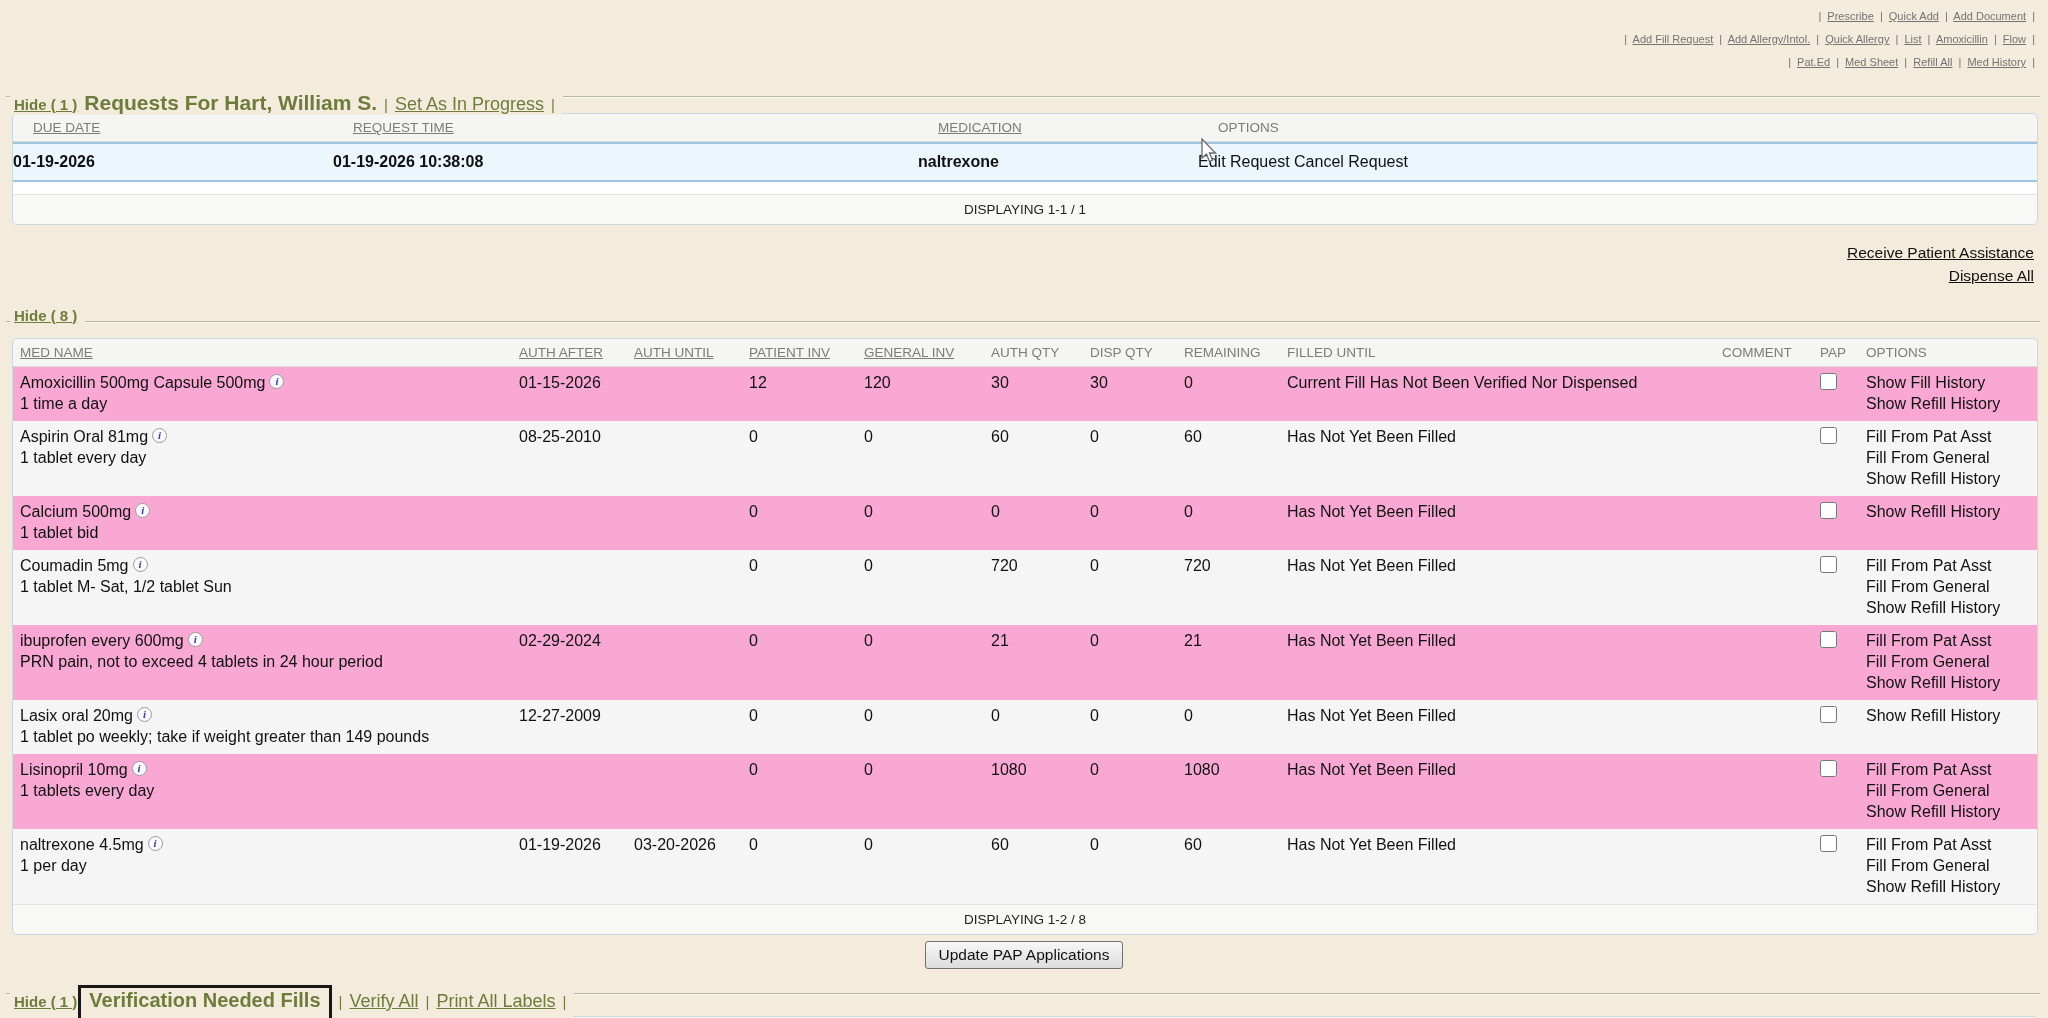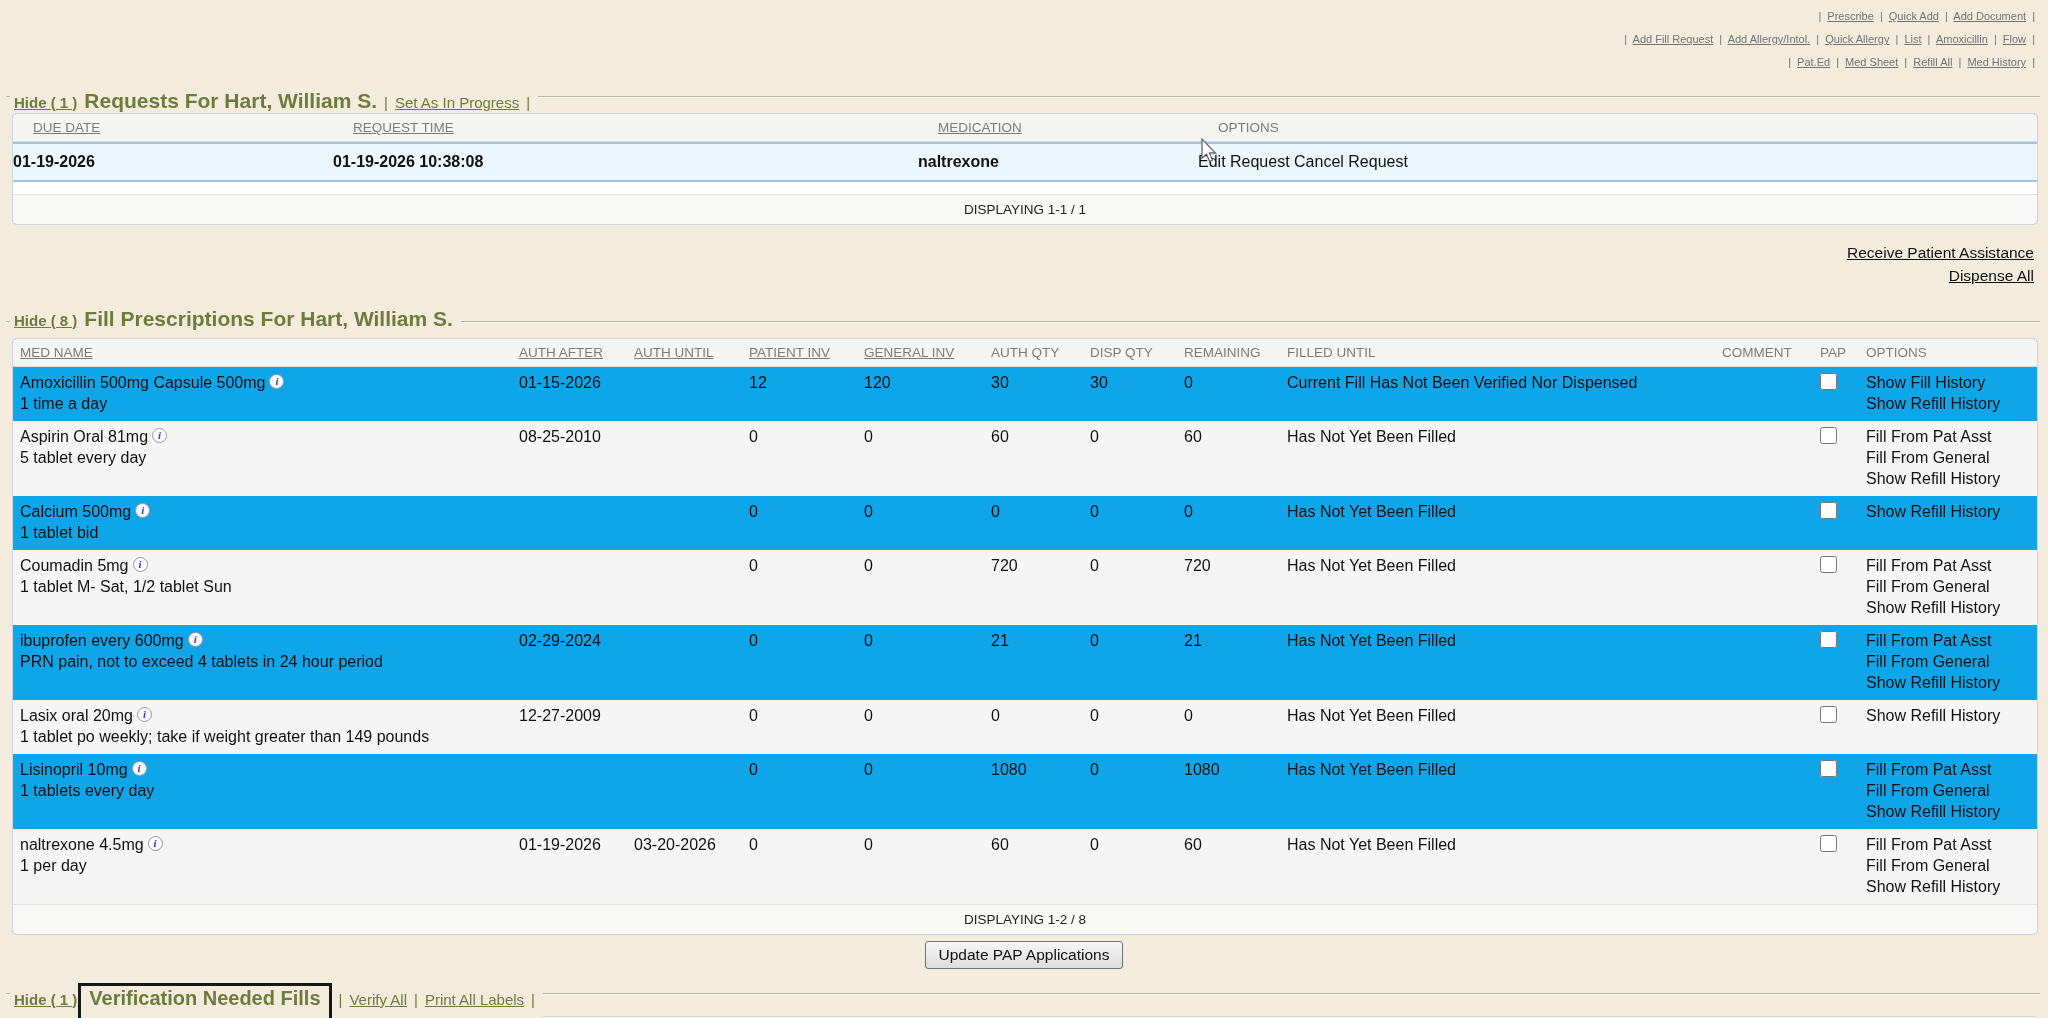--- a/index.html
+++ b/index.html
@@ -24,25 +24,25 @@
   .legendline { position: relative; height: 30px; }
   .legendline::before {
     content: ""; position: absolute; left: 0; right: 2px; top: 14px;
     border-top: 1px solid #b9b5a3; border-bottom: 1px solid #fbf8ef;
   }
   .legend { position: relative; display: inline-flex; align-items: baseline; gap: 7px;
             background: #f3ecdc; padding: 0 8px 0 4px; margin-left: 4px; }
   .hide-link { font-size: 15px; font-weight: bold; color: #6d7c3c; white-space: nowrap; }
   .sec-title { font-size: 21px; font-weight: bold; color: #6d7c3c; white-space: nowrap; }
   .legend .sep { color: #6d7c3c; text-decoration: none; font-size: 15px; }
-  .legend .action { color: #6d7c3c; font-size: 15px; white-space: nowrap; margin-top: 12px; }
+  .legend .action { color: #6d7c3c; font-size: 18px; white-space: nowrap; margin-top: 12px; }
   .title-box { border: 3px solid #181818; padding: 1px 8px 10px 8px; margin: -4px 0 0 -6px; background: #f3ecdc; }
 
   
-  .tbl { background: #0ea5e9; border: 1px solid #ccd8e0; border-radius: 5px;
+  .tbl { background: #f9a8d4; border: 1px solid #ccd8e0; border-radius: 5px;
          margin: 1px 4px 0 6px; overflow: hidden; }
   .hdr { display: grid; background: #f5f5f3; color: #7c7c7c; font-size: 13.5px;
          padding: 6px 0; border-bottom: 1px solid #dcdcdc; align-items: baseline; }
   .hdr .h { white-space: nowrap; }
   .hdr .h.sortable { text-decoration: underline; cursor: pointer; }
   .row { display: grid; font-size: 16px; line-height: 21px; padding: 5px 0 7px 0; }
   .row.alt { background: #f5f5f5; }
   .displaying { background: #f8f8f7; border-top: 1px solid #e3e3e3; text-align: center;
                 font-size: 13.5px; color: #222; padding: 7px 0; }
 
@@ -155,21 +155,20 @@
   <a>Receive Patient Assistance</a>
   <a>Dispense All</a>
 </div>
 
 <div class="gap20"></div>
 
 <div class="section">
   <div class="legendline">
     <span class="legend">
       <a class="hide-link">Hide ( 8 )</a>
-      <span class="sec-title">Fill Prescriptions For Hart, William S.</span>
     </span>
   </div>
   <div class="tbl t2">
     <div class="hdr">
       <span class="h sortable">MED NAME</span>
       <span class="h sortable">AUTH AFTER</span>
       <span class="h sortable">AUTH UNTIL</span>
       <span class="h sortable">PATIENT INV</span>
       <span class="h sortable">GENERAL INV</span>
       <span class="h">AUTH QTY</span>
@@ -194,21 +193,21 @@
       <span></span>
       <span class="papcell"><input type="checkbox" style=""></span>
       <span class="optlines">
         <div><a style="text-decoration:none">Show Fill History</a></div>
         <div><a style="text-decoration:none">Show Refill History</a></div>
         <div><a style="text-decoration:none"></a></div>
       </span>
     </div>
 
     <div class="row alt">
-      <span class="medcell"><span class="medname">Aspirin Oral 81mg</span><span class="info-icon">i</span><div class="sig">5 tablet every day</div></span>
+      <span class="medcell"><span class="medname">Aspirin Oral 81mg</span><span class="info-icon">i</span><div class="sig">1 tablet every day</div></span>
       <span>08-25-2010</span>
       <span></span>
       <span>0</span>
       <span>0</span>
       <span>60</span>
       <span>0</span>
       <span>60</span>
       <span>Has Not Yet Been Filled</span>
       <span></span>
       <span class="papcell"><input type="checkbox" style=""></span>

